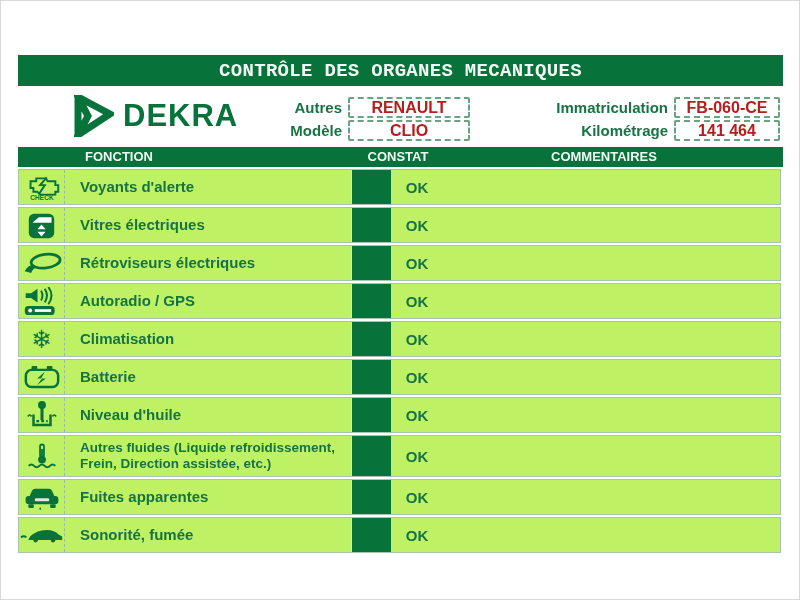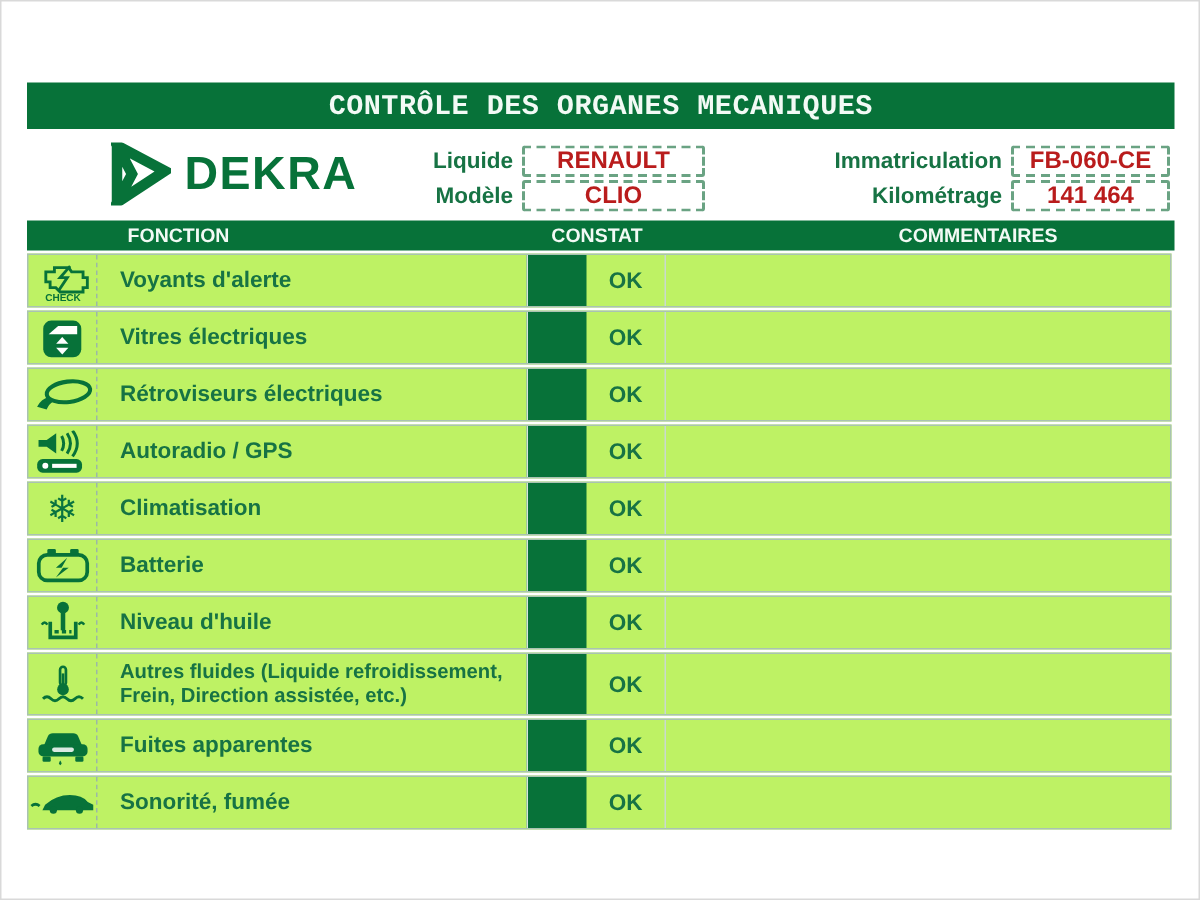--- a/index.html
+++ b/index.html
@@ -43,21 +43,21 @@
   .box-km    {left:674px;top:120px;width:102px;}
 
   
   .thead{
     position:absolute;left:18px;top:147px;width:765px;height:20px;
     background:#077239;color:#f2faf5;font-size:13px;font-weight:bold;
   }
   .thead span{position:absolute;top:0;height:20px;line-height:20px;text-align:center;}
   .th-fonction{left:0;width:170px;padding-left:16px;}
   .th-constat{left:290px;width:180px;}
-  .th-commentaires{left:504px;width:260px;}
+  .th-commentaires{left:456px;width:260px;}
 
   
   .rows{position:absolute;left:18px;top:169px;width:763px;}
   .row{
     display:flex;height:34px;border:1px solid #a9c3b2;margin-bottom:2px;background:#bef264;
   }
   .row.tall{height:40px;}
   .cell{box-sizing:border-box;}
   .icon-cell{
     width:46px;border-right:1px dashed #9cb8a6;
@@ -84,21 +84,21 @@
 
   <div class="title-bar">CONTRÔLE DES ORGANES MECANIQUES</div>
 
   <div class="logo">
     <svg width="40" height="42" viewBox="0 0 40 42">
       <path d="M4 2 L36 19 L4 40 L14 21 Z M4 2 L4 40" fill="none" stroke="#077239" stroke-width="7" stroke-linejoin="miter" transform="translate(0,0)"></path>
     </svg>
     <span class="logo-text">DEKRA</span>
   </div>
 
-  <span class="field-label lbl-marque">Liquide</span>
+  <span class="field-label lbl-marque">Autres</span>
   <span class="field-box  box-marque">RENAULT</span>
   <span class="field-label lbl-modele">Modèle</span>
   <span class="field-box  box-modele">CLIO</span>
   <span class="field-label lbl-immat">Immatriculation</span>
   <span class="field-box  box-immat">FB-060-CE</span>
   <span class="field-label lbl-km">Kilométrage</span>
   <span class="field-box  box-km">141 464</span>
 
   <div class="thead">
     <span class="th-fonction">FONCTION</span>

